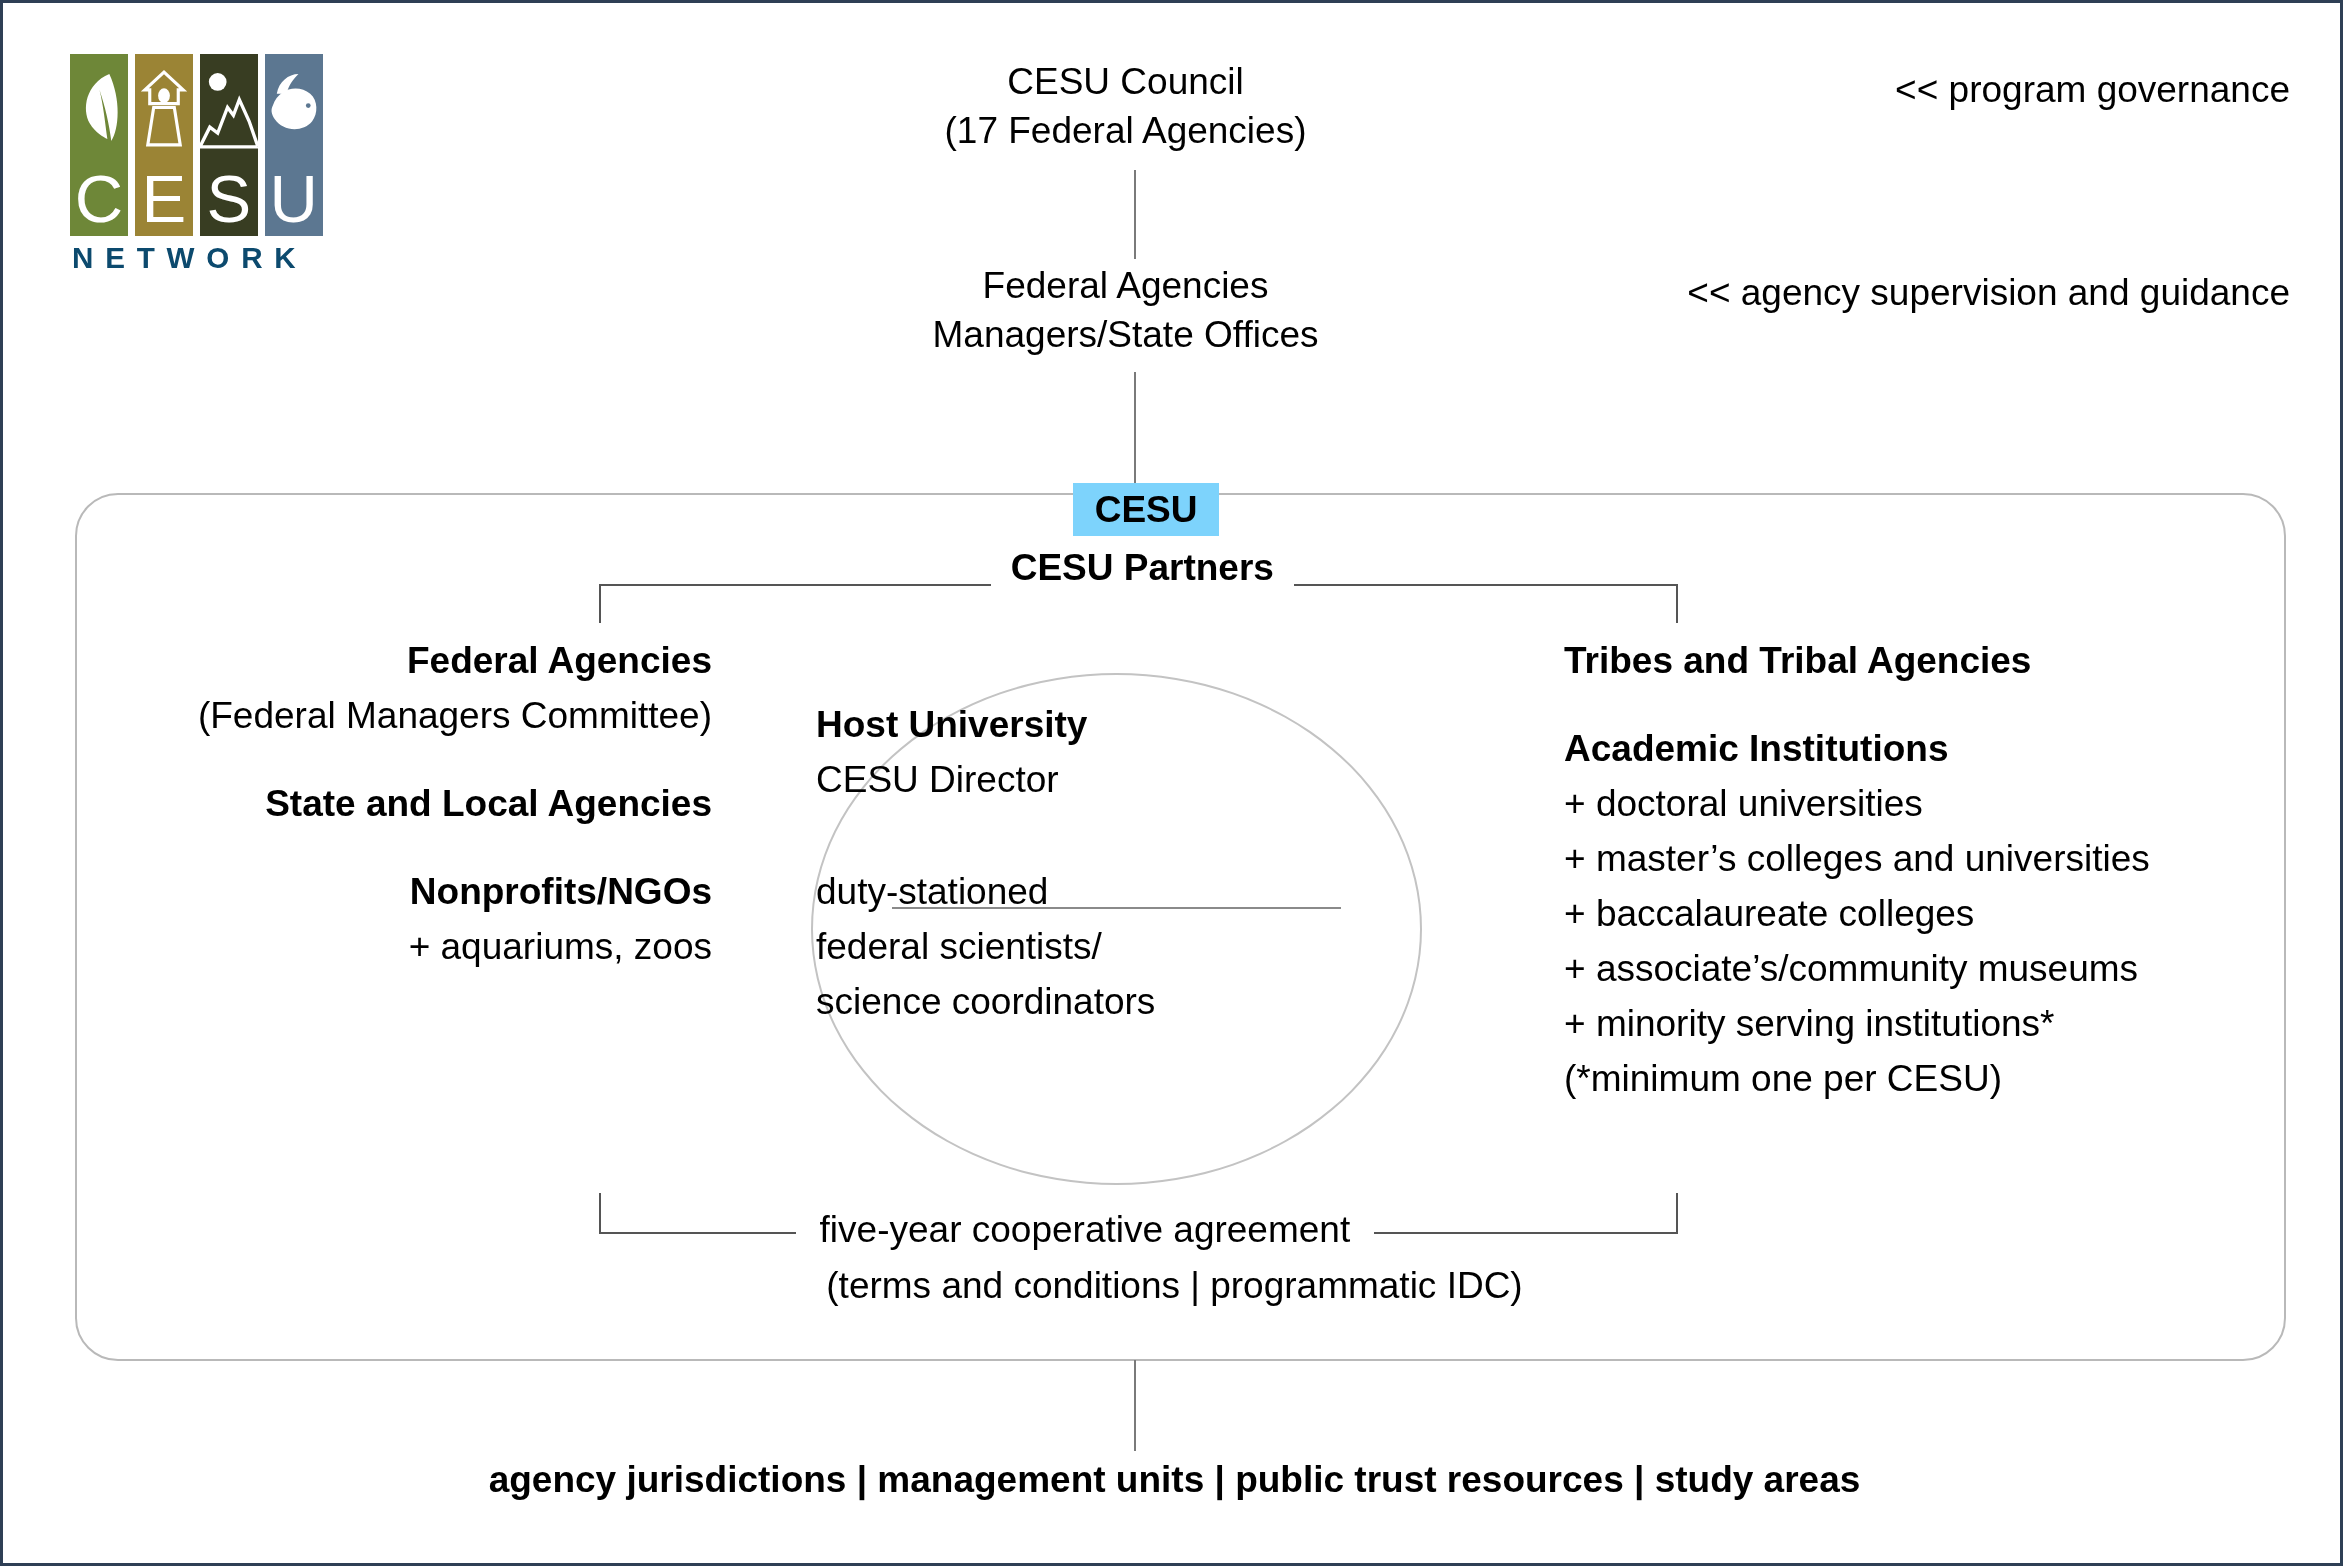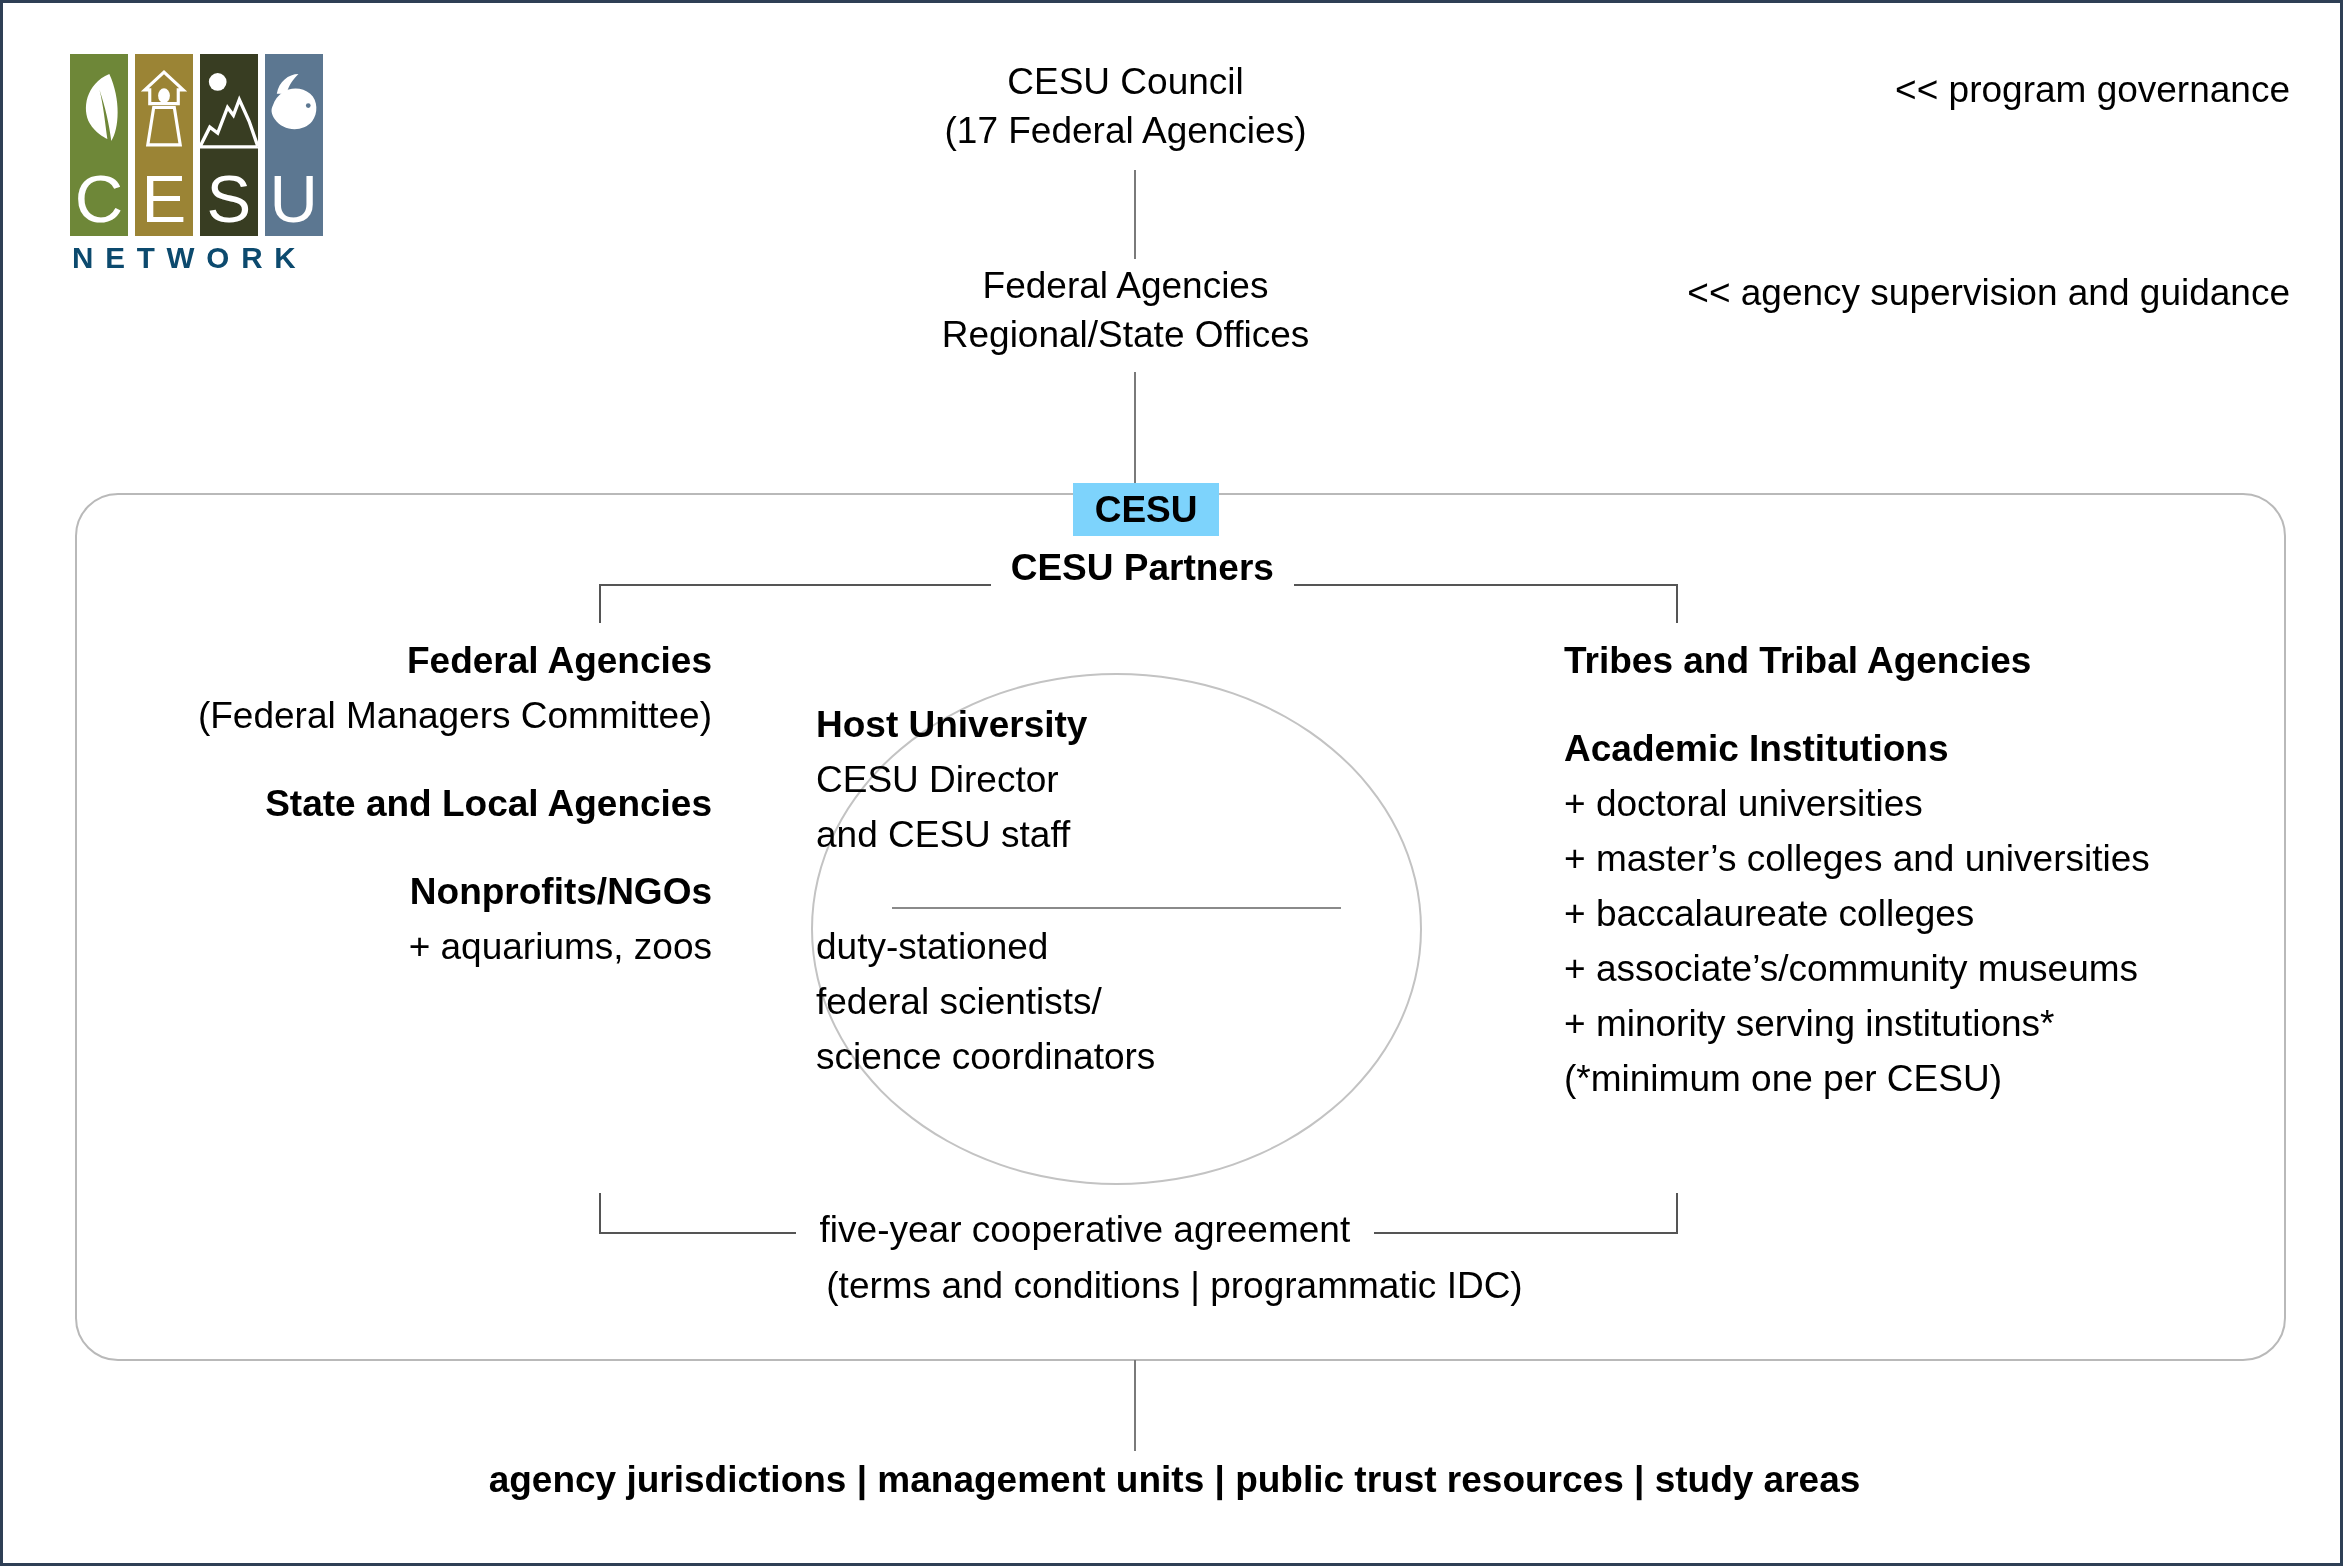--- a/index.html
+++ b/index.html
@@ -297,21 +297,21 @@
 
   <div id="top-center">
     <div class="node-title">CESU Council</div>
     <div class="node-sub">(17 Federal Agencies)</div>
   </div>
 
   <div class="vline" style="left:1131px; top:167px; height:89px;"></div>
 
   <div id="fed-agencies">
     <div class="node-title">Federal Agencies</div>
-    <div class="node-sub">Regional/State Offices</div>
+    <div class="node-sub">Managers/State Offices</div>
   </div>
 
   <div class="vline" style="left:1131px; top:369px; height:120px;"></div>
 
   <div id="ann-1">&lt;&lt; program governance</div>
   <div id="ann-2">&lt;&lt; agency supervision and guidance</div>
 
   <div id="cesu-box"></div>
   <div id="cesu-label">CESU</div>
 
@@ -333,21 +333,20 @@
     <div>
       <div class="head-line">Nonprofits/NGOs</div>
       <div class="item-line">+ aquariums, zoos</div>
     </div>
   </div>
 
   <div id="host-ellipse"></div>
   <div id="host-text">
     <div class="head-line">Host University</div>
     <div class="item-line">CESU Director</div>
-    <div class="item-line">and CESU staff</div>
     <div style="height:57px"></div>
     <div class="item-line">duty-stationed</div>
     <div class="item-line">federal scientists/</div>
     <div class="item-line">science coordinators</div>
   </div>
   <div id="host-divider"></div>
 
   <div id="right-col">
     <div>
       <div class="head-line">Tribes and Tribal Agencies</div>

